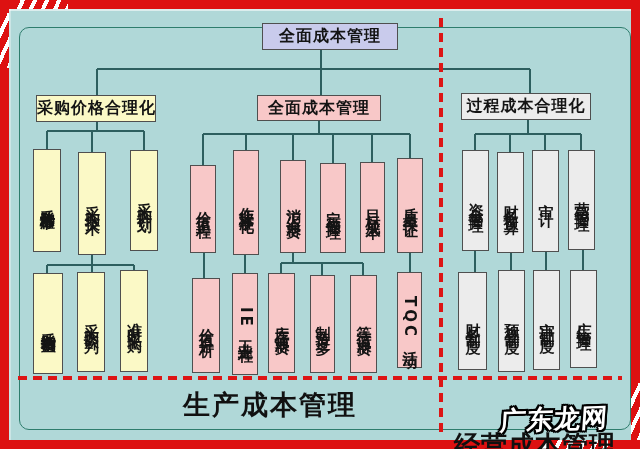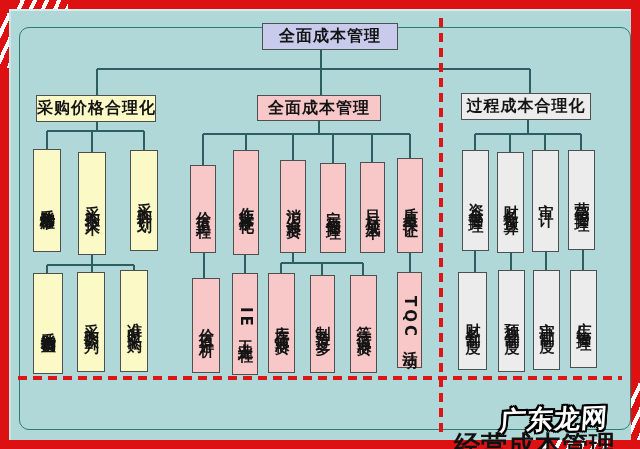--- a/index.html
+++ b/index.html
@@ -136,16 +136,17 @@
   <div class="node vbox gray sp4" style="left:498px;top:270px;width:27px;height:102px;">
       <span>预算制度</span>
     </div>
   <div class="node vbox gray sp4" style="left:533px;top:270px;width:27px;height:100px;">
       <span>审计制度</span>
     </div>
   <div class="node vbox gray sp4" style="left:570px;top:270px;width:27px;height:98px;">
       <span>广告管理</span>
     </div>
 
+  <div class="section-label" style="left:115px;top:387px;width:310px;font-size:27px;">生产成本管理</div>
   <div class="section-label" style="left:440px;top:388px;width:190px;font-size:26px;letter-spacing:1px;margin-top:40px;">经营成本管理</div>
 
   <div class="watermark" style="left:500px;top:402px;">广东龙网</div>
 </div>
 
 </body></html>

